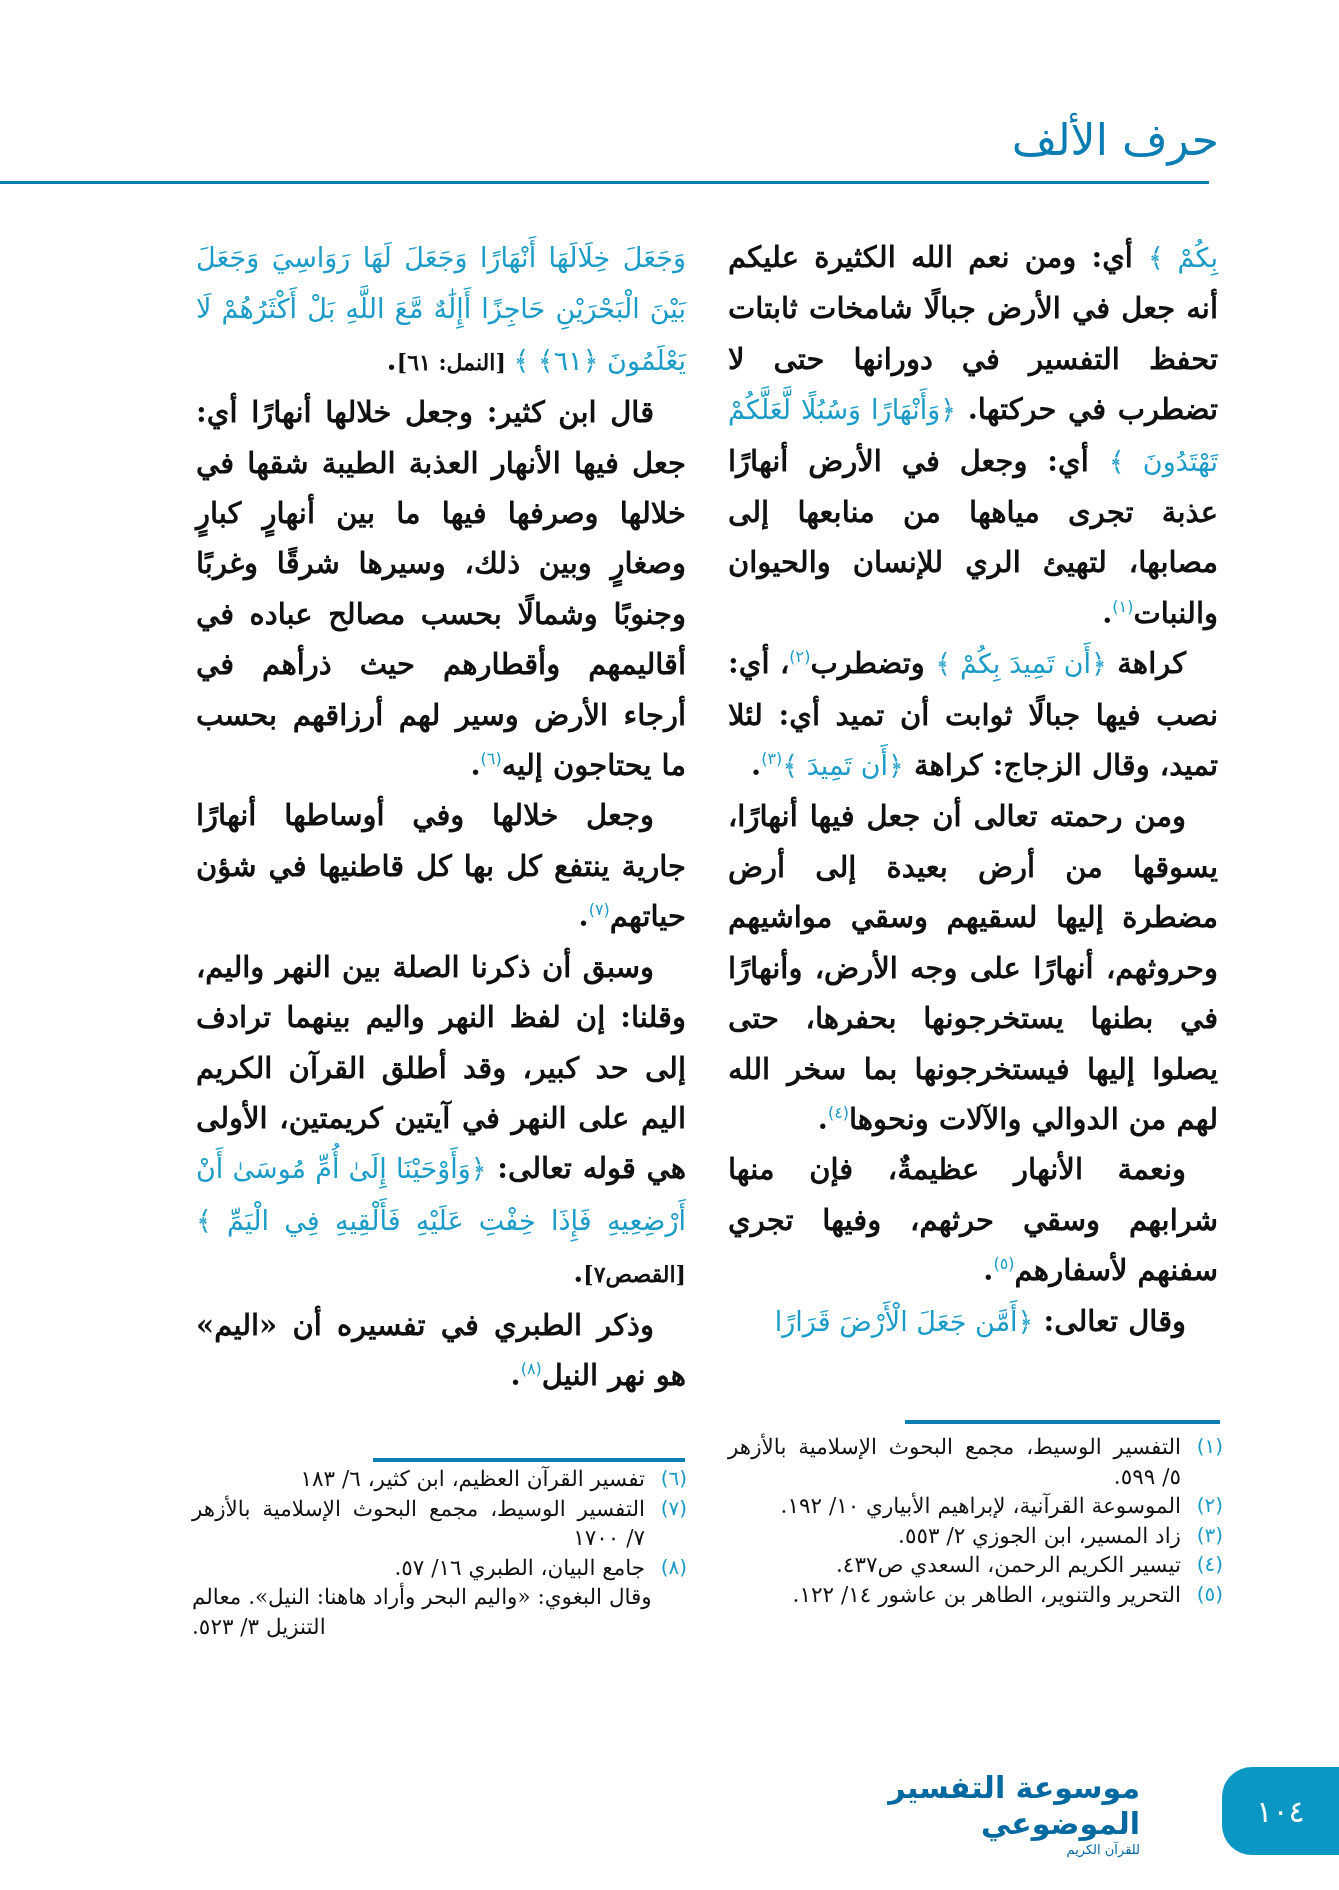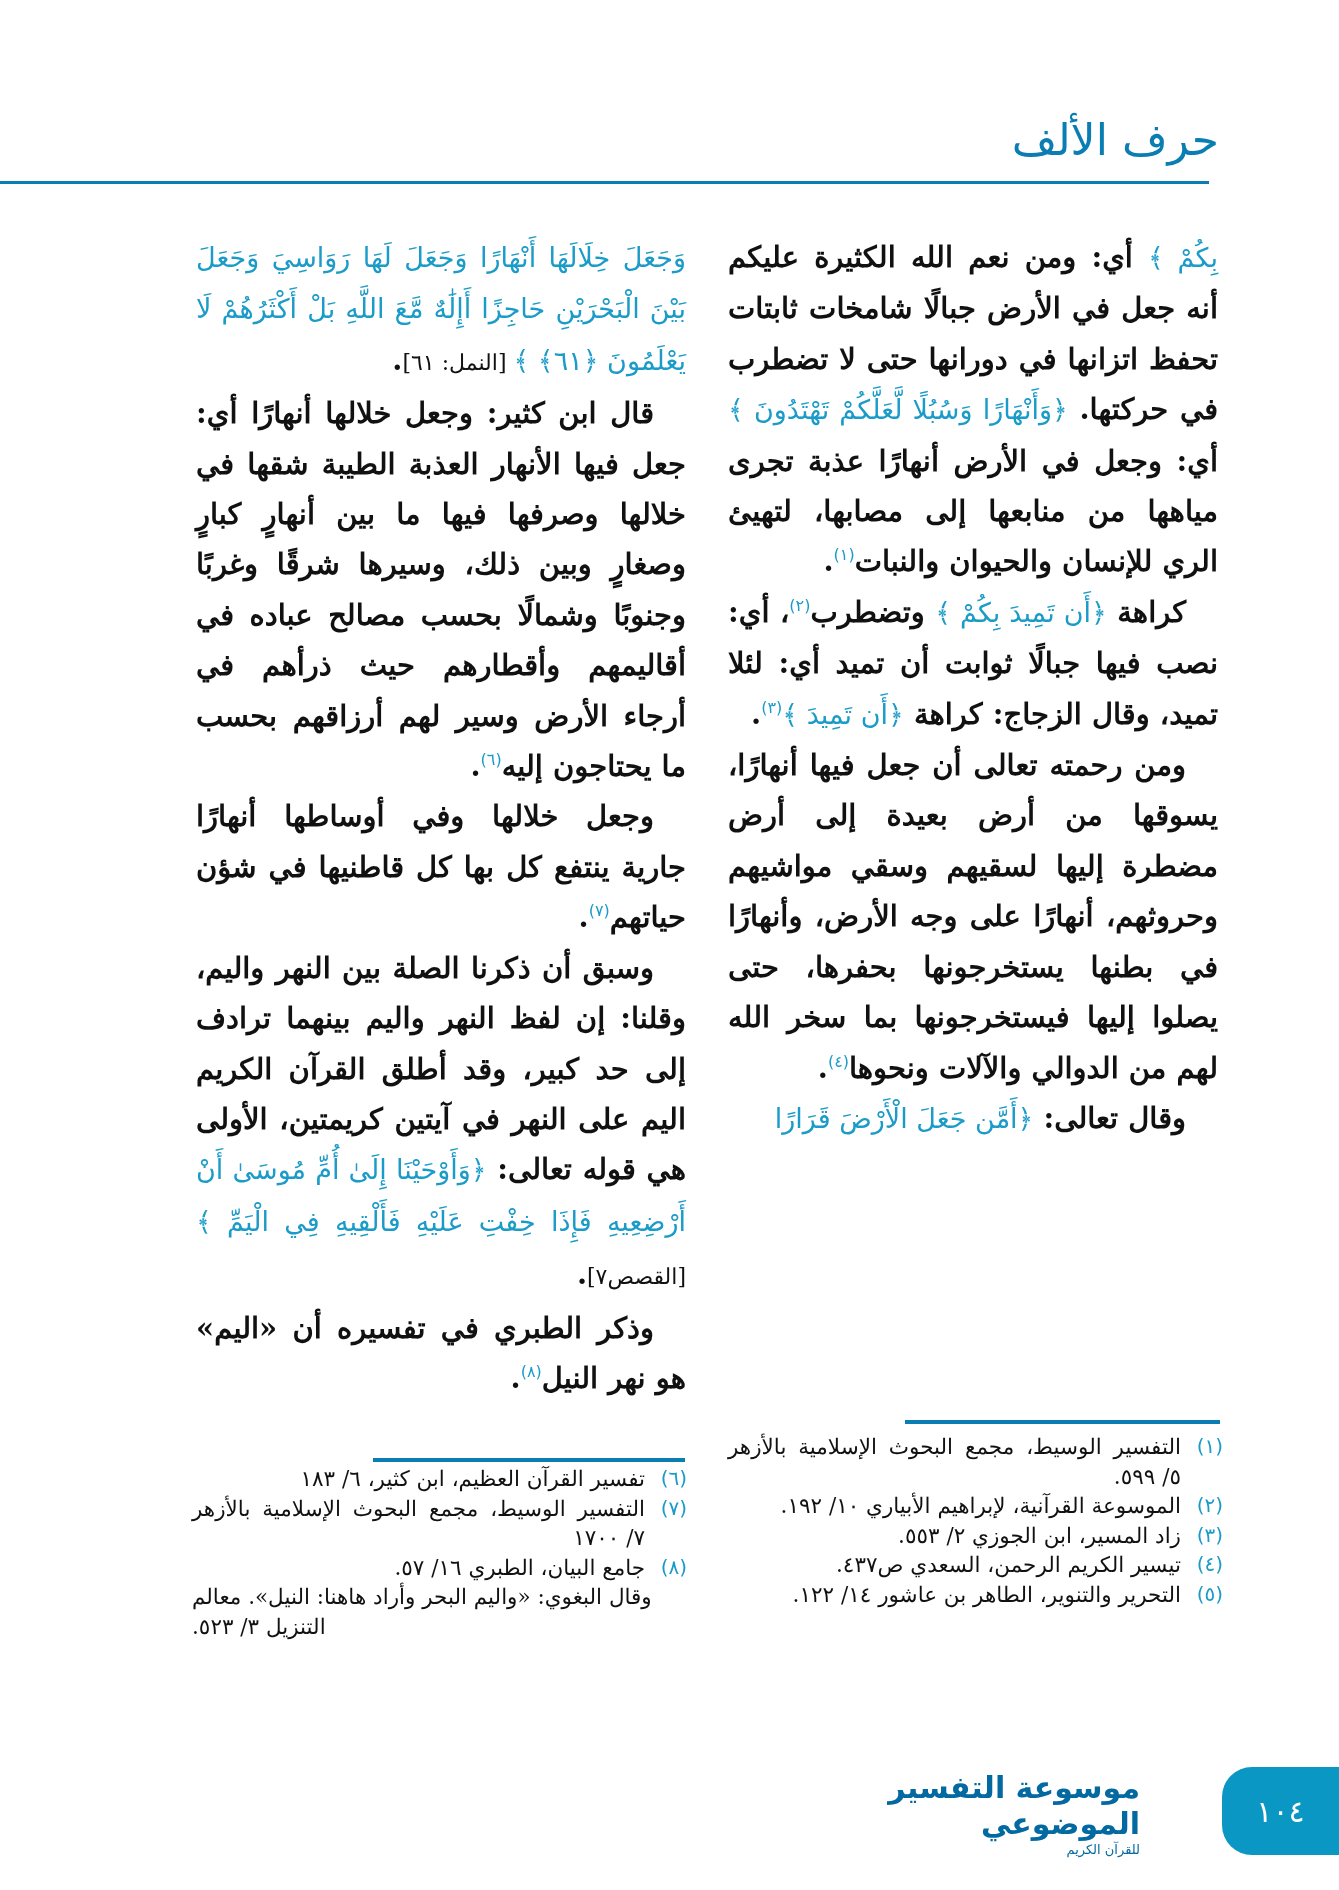--- a/index.html
+++ b/index.html
@@ -8,21 +8,21 @@
   .header-title { position:absolute; right:120px; top:118px; font-size:44px; color:#0a7db3;
          font-family:"DejaVu Sans", sans-serif; direction:rtl; line-height:1;text-align:center; }
   .header-rule { position:absolute; left:0; width:1209px; top:181px; height:3px; background:#0a7db3; }
   .col { position:absolute; top:232px; width:490px; direction:rtl; text-align:justify;
          font-weight:bold; font-size:29px; line-height:50.4px; }
   .col.right { left:728px; }
   .col.left  { left:196px; }
   .col p { margin:0; text-align-last:right; }
   .indent { text-indent:32px; }
   .q { color:#1a9bc8; font-weight:normal; font-family:"DejaVu Sans", sans-serif; font-size:27px; }
-  .ref { font-weight:normal; font-size:22px; }
+  .ref { font-weight:bold; font-size:22px; }
   sup.fn { color:#1a9bc8; font-weight:normal; font-size:16px; vertical-align:super; line-height:0;
            font-family:"DejaVu Sans", sans-serif; }
   .fn-rule { position:absolute; height:4px; background:#0a7db3; }
   .fn-rule.right { left:905px; width:315px; top:1420px; }
   .fn-rule.left  { left:373px; width:312px; top:1458px; }
   .footnotes { position:absolute; direction:rtl; font-size:21.5px; line-height:29.5px; width:495px; }
   .footnotes.right { left:728px; top:1432px; }
   .footnotes.left  { left:192px; top:1464px; }
   .fnote { position:relative; padding-right:42px; text-align:justify; text-align-last:right; }
   .fnote .num { position:absolute; right:0; top:0; color:#1a9bc8; font-family:"DejaVu Sans", sans-serif; font-size:20px; }
@@ -37,27 +37,30 @@
           align-items:center; justify-content:center; }
 </style>
 </head>
 <body>
 
 <div class="header-title">حرف الألف</div>
 <div class="header-rule"></div>
 
 <div class="col right">
   <p>
-    <span class="q">بِكُمْ ﴾</span><span> أي: ومن نعم الله الكثيرة عليكم أنه جعل في الأرض جبالًا شامخات ثابتات تحفظ اتزانها في دورانها حتى لا تضطرب في حركتها. </span><span class="q">﴿وَأَنْهَارًا وَسُبُلًا لَّعَلَّكُمْ تَهْتَدُونَ ﴾</span><span> أي: وجعل في الأرض أنهارًا عذبة تجرى مياهها من منابعها إلى مصابها، لتهيئ الري للإنسان والحيوان والنبات</span><sup class="fn">(١)</sup><span>.</span>
+    <span class="q">بِكُمْ ﴾</span><span> أي: ومن نعم الله الكثيرة عليكم أنه جعل في الأرض جبالًا شامخات ثابتات تحفظ التفسير في دورانها حتى لا تضطرب في حركتها. </span><span class="q">﴿وَأَنْهَارًا وَسُبُلًا لَّعَلَّكُمْ تَهْتَدُونَ ﴾</span><span> أي: وجعل في الأرض أنهارًا عذبة تجرى مياهها من منابعها إلى مصابها، لتهيئ الري للإنسان والحيوان والنبات</span><sup class="fn">(١)</sup><span>.</span>
   </p>
   <p class="indent">
     <span>كراهة </span><span class="q">﴿أَن تَمِيدَ بِكُمْ ﴾</span><span> وتضطرب</span><sup class="fn">(٢)</sup><span>، أي: نصب فيها جبالًا ثوابت أن تميد أي: لئلا تميد، وقال الزجاج: كراهة </span><span class="q">﴿أَن تَمِيدَ ﴾</span><sup class="fn">(٣)</sup><span>.</span>
   </p>
   <p class="indent">
     <span>ومن رحمته تعالى أن جعل فيها أنهارًا، يسوقها من أرض بعيدة إلى أرض مضطرة إليها لسقيهم وسقي مواشيهم وحروثهم، أنهارًا على وجه الأرض، وأنهارًا في بطنها يستخرجونها بحفرها، حتى يصلوا إليها فيستخرجونها بما سخر الله لهم من الدوالي والآلات ونحوها</span><sup class="fn">(٤)</sup><span>.</span>
+  </p>
+  <p class="indent">
+    <span>ونعمة الأنهار عظيمةٌ، فإن منها شرابهم وسقي حرثهم، وفيها تجري سفنهم لأسفارهم</span><sup class="fn">(٥)</sup><span>.</span>
   </p>
   <p class="indent">
     <span>وقال تعالى: </span><span class="q">﴿أَمَّن جَعَلَ الْأَرْضَ قَرَارًا</span>
   </p>
 </div>
 
 <div class="col left">
   <p>
     <span class="q">وَجَعَلَ خِلَالَهَا أَنْهَارًا وَجَعَلَ لَهَا رَوَاسِيَ وَجَعَلَ بَيْنَ الْبَحْرَيْنِ حَاجِزًا أَإِلَٰهٌ مَّعَ اللَّهِ بَلْ أَكْثَرُهُمْ لَا يَعْلَمُونَ ﴿٦١﴾ ﴾</span><span class="ref"> [النمل: ٦١]</span><span>.</span>
   </p>

